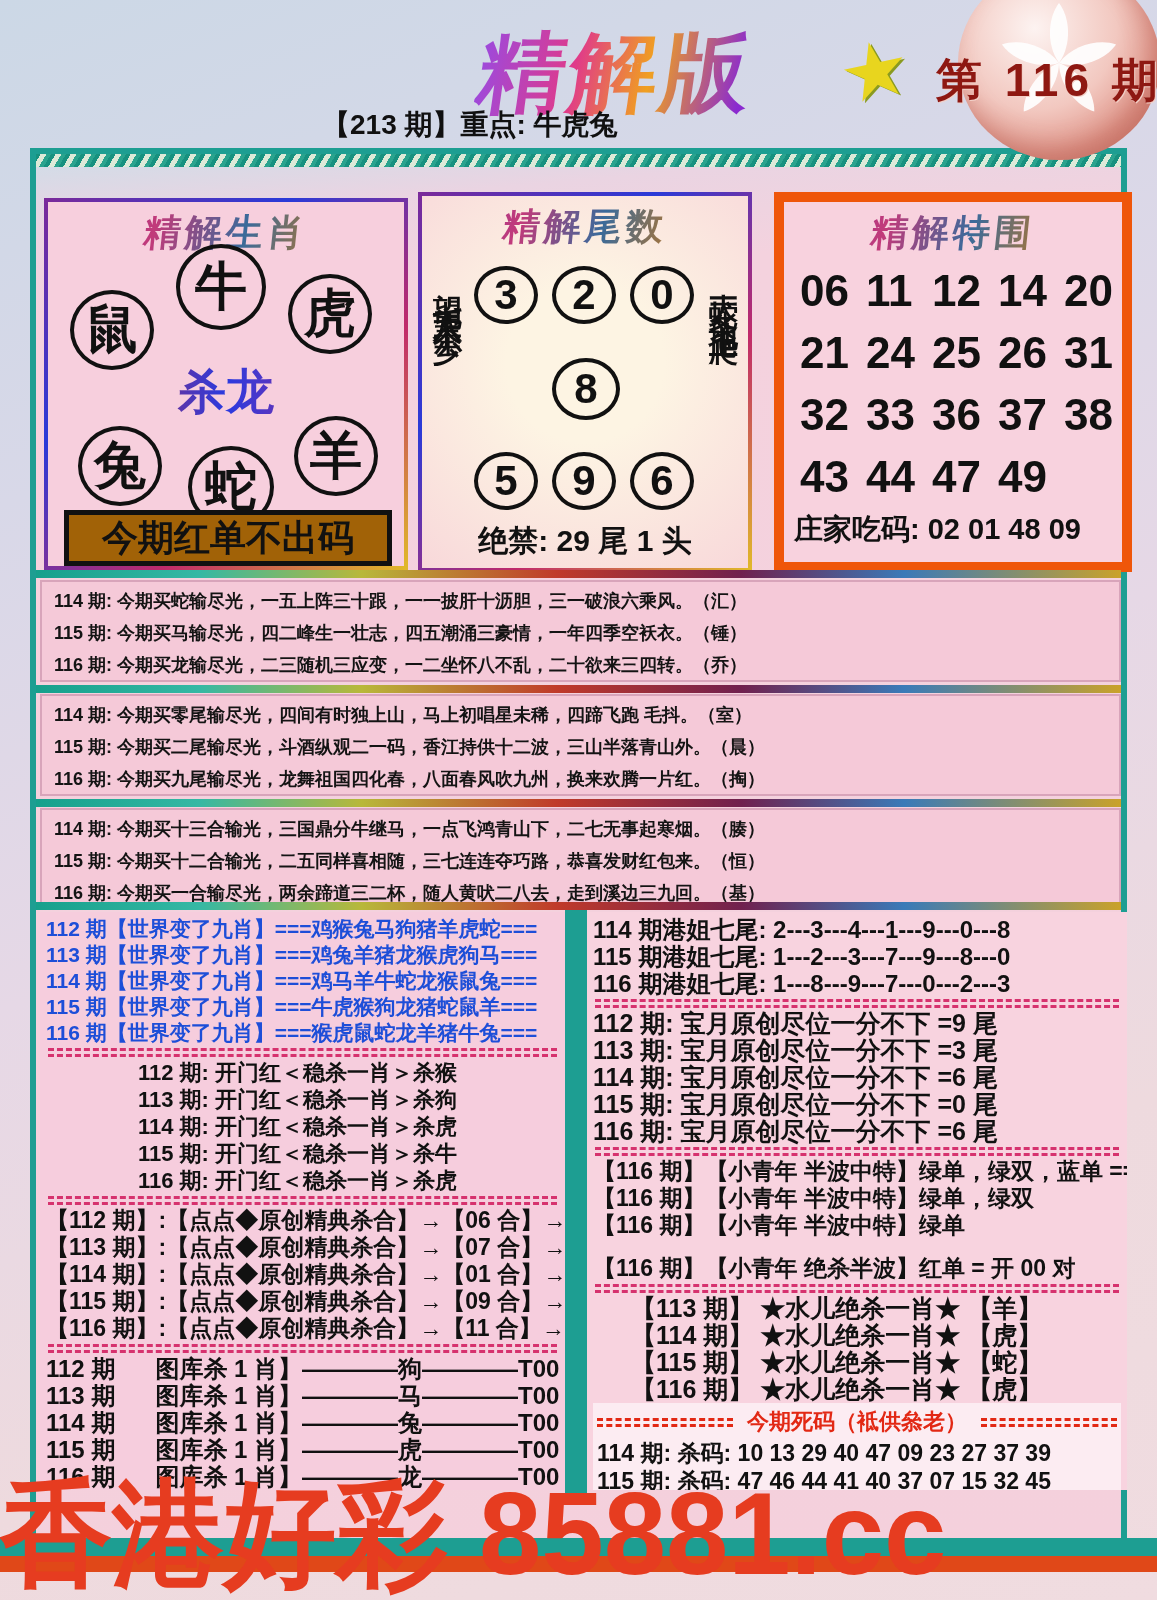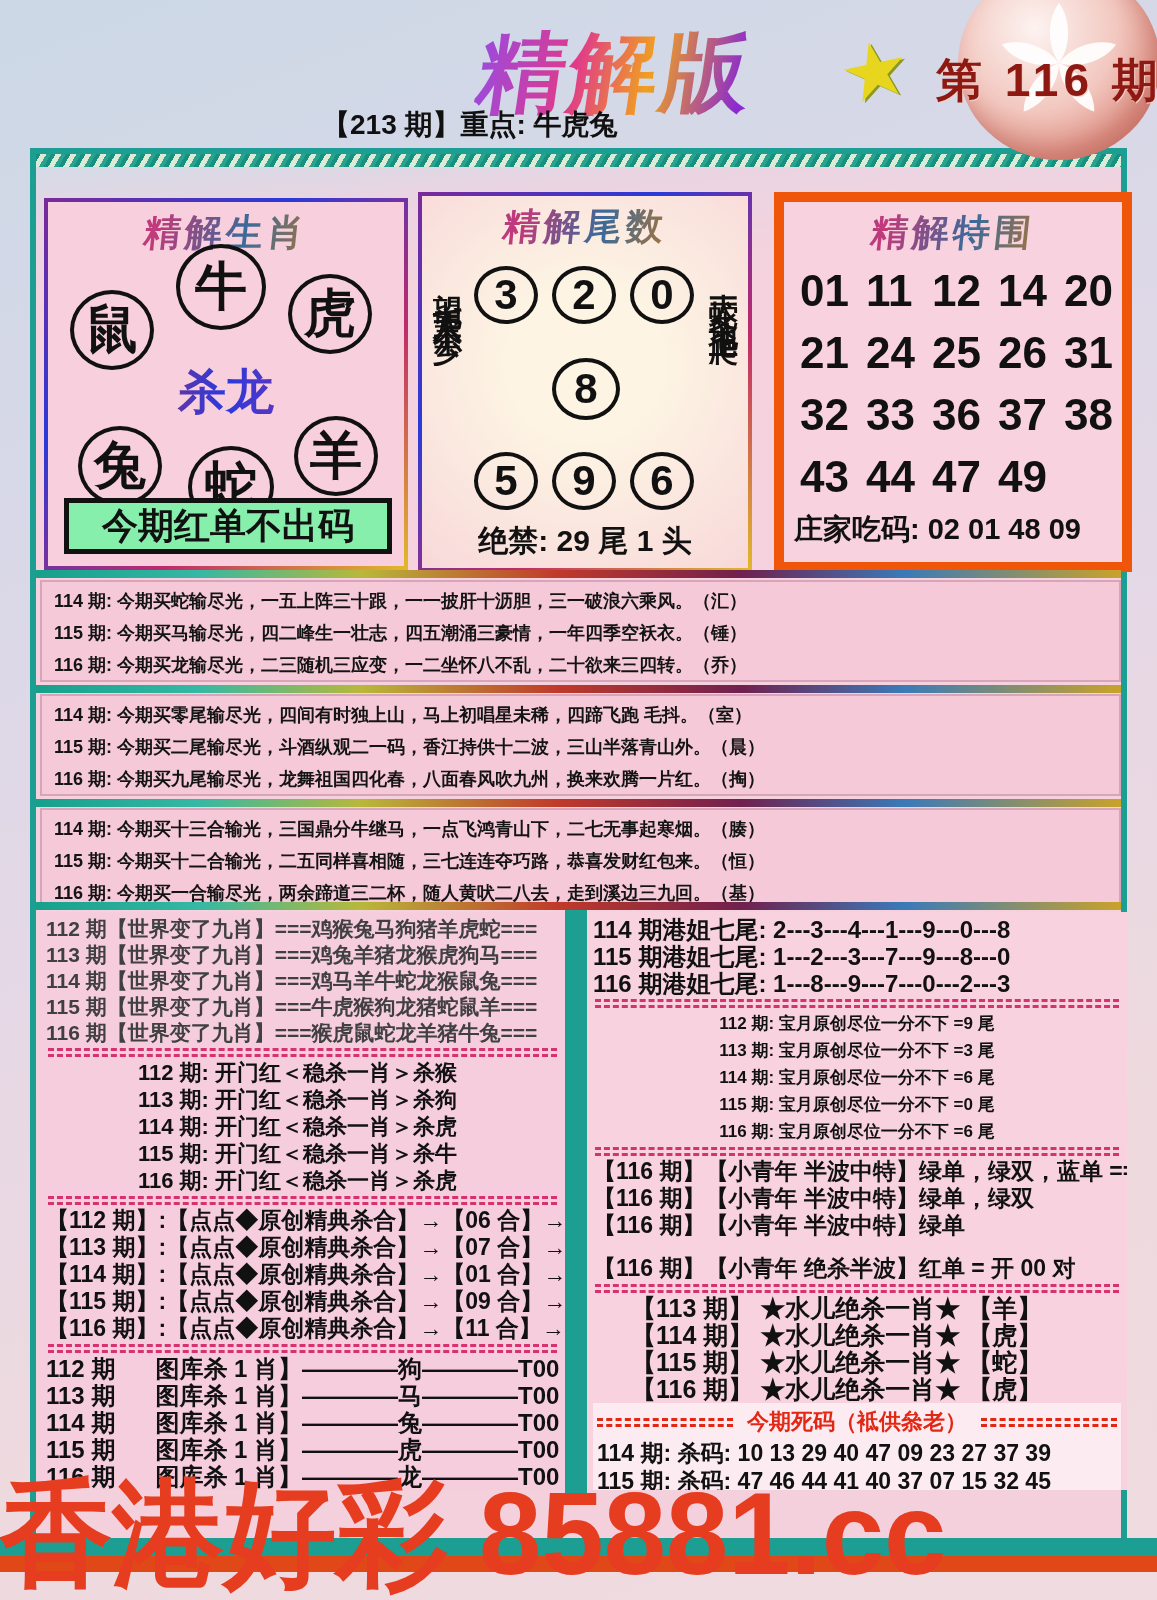--- a/index.html
+++ b/index.html
@@ -36,21 +36,21 @@
   .tbox { position:absolute; border:4px solid; border-image:linear-gradient(135deg,#7a2a9a,#2a3ad8,#c02a6a,#e0b82a) 1; }
   .b1 { left:8px; top:44px; width:364px; height:372px; background:#f7cfdd; }
   .b2 { left:382px; top:38px; width:334px; height:380px; background:radial-gradient(circle at 50% 45%,#fdf4e3 30%,#f8d8da 100%); }
   .b3 { left:738px; top:38px; width:358px; height:380px; background:#f8d2de; border:10px solid #ef560a; border-image:none; }
   .box-title { position:absolute; left:0; right:0; top:6px; text-align:center; font-size:37px; letter-spacing:4px; transform:skewX(-6deg); }
 
   .zc { position:absolute; border:4px solid #111; border-radius:50%; display:flex; align-items:center; justify-content:center;
         font-size:52px; font-weight:bold; color:#111; }
   .kill { position:absolute; left:0; right:0; top:158px; text-align:center; font-size:48px; font-weight:bold;
     background-image:linear-gradient(90deg,#e02a1a,#2a3ae0 50%,#d02a6a); -webkit-background-clip:text; background-clip:text; color:transparent; }
-  .b1-footer { position:absolute; left:16px; top:296px; width:328px; height:56px; border:5px solid #111; background:#86efac;
+  .b1-footer { position:absolute; left:16px; top:308px; width:328px; height:56px; border:5px solid #111; background:#a16207;
     display:flex; align-items:center; justify-content:center; font-size:36px; font-weight:bold; color:#111; white-space:nowrap; }
 
   .vtext { position:absolute; writing-mode:vertical-rl; text-orientation:upright; font-size:29px; font-weight:bold;
     color:#111; letter-spacing:7px; top:74px; }
   .tc { position:absolute; width:64px; height:58px; border:4px solid #111; border-radius:50%; display:flex;
     align-items:center; justify-content:center; font-size:42px; font-weight:bold; color:#111; }
   .b2-footer { position:absolute; left:0; right:0; bottom:6px; text-align:center; font-size:30px; font-weight:bold; color:#111; white-space:nowrap; }
 
   .b3-rows { position:absolute; left:16px; top:64px; display:flex; flex-direction:column; gap:12px; }
   .b3-row { display:flex; gap:8px; }
@@ -62,27 +62,27 @@
     background:linear-gradient(90deg,#16a08c,#35b8a4 15%,#b8b83a 30%,#c03a2a 48%,#70204e 65%,#3a7ab8 80%,#caa22a 100%); }
   .band { position:absolute; left:4px; width:1081px; height:102px; background:#f5c9d8; border:2px solid #d8a4ba; padding:3px 0 0 12px; }
   .band-row { font-size:18px; font-weight:bold; color:#141414; line-height:32px; white-space:nowrap; }
 
   
   .colL { position:absolute; left:4px; top:758px; width:525px; height:578px; background:#f6cddd; padding:4px 6px; overflow:hidden; }
   .divider { position:absolute; left:529px; top:756px; width:22px; height:586px; background:#1d9e92; }
   .colR { position:absolute; left:551px; top:758px; width:540px; height:578px; background:#f8d3df; padding:4px 6px; overflow:hidden; }
 
   .sep { border-top:3px dashed #d6326e; border-bottom:3px dashed #d6326e; height:9px; margin:2px 2px; }
-  .nx-row { font-size:21px; font-weight:bold; color:#404040; line-height:26px; white-space:nowrap; }
+  .nx-row { font-size:21px; font-weight:bold; color:#1d4ed8; line-height:26px; white-space:nowrap; }
   .kmh-row { font-size:22px; font-weight:bold; color:#111; line-height:27px; padding-left:92px; white-space:nowrap; }
   .dd-row { font-size:23px; font-weight:bold; color:#111; line-height:27px; white-space:nowrap; }
   .tk-row { font-size:24px; font-weight:bold; color:#111; line-height:27px; white-space:pre; }
 
   .gj-row { font-size:24px; font-weight:bold; color:#111; line-height:27px; white-space:nowrap; }
-  .by-row { font-size:17px; font-weight:bold; color:#111; line-height:27px; white-space:nowrap;text-align:center; }
+  .by-row { font-size:25px; font-weight:bold; color:#111; line-height:27px; white-space:nowrap; }
   .xq-row { font-size:23px; font-weight:bold; color:#111; line-height:27px; white-space:nowrap; }
   .xq-gap { height:16px; }
   .se-row { font-size:25px; font-weight:bold; color:#111; line-height:27px; padding-left:38px; white-space:nowrap; }
   .sm-row { font-size:23px; font-weight:bold; color:#111; line-height:28px; white-space:nowrap; }
   .dead-sep { display:flex; align-items:center; gap:14px; margin:2px 0; }
   .dead-line { flex:1; border-top:3px dashed #e22814; border-bottom:3px dashed #e22814; height:9px; }
   .dead-title { color:#e22814; font-size:22px; font-weight:bold; white-space:nowrap; }
   .sm-wrap { background:#fcecf2; padding:2px 4px; }
 
   
@@ -138,21 +138,21 @@
       <div class="tc" style="left:52px;top:256px;">5</div>
       <div class="tc" style="left:130px;top:256px;">9</div>
       <div class="tc" style="left:208px;top:256px;">6</div>
       <div class="b2-footer">绝禁: 29 尾 1 头</div>
     </div>
 
     <div class="tbox b3">
       <div class="box-title gt">精解特围</div>
       <div class="b3-rows">
         <div class="b3-row">
-          <span class="sp-num">01</span>
+          <span class="sp-num">06</span>
           <span class="sp-num">11</span>
           <span class="sp-num">12</span>
           <span class="sp-num">14</span>
           <span class="sp-num">20</span>
         </div>
         <div class="b3-row">
           <span class="sp-num">21</span>
           <span class="sp-num">24</span>
           <span class="sp-num">25</span>
           <span class="sp-num">26</span>

